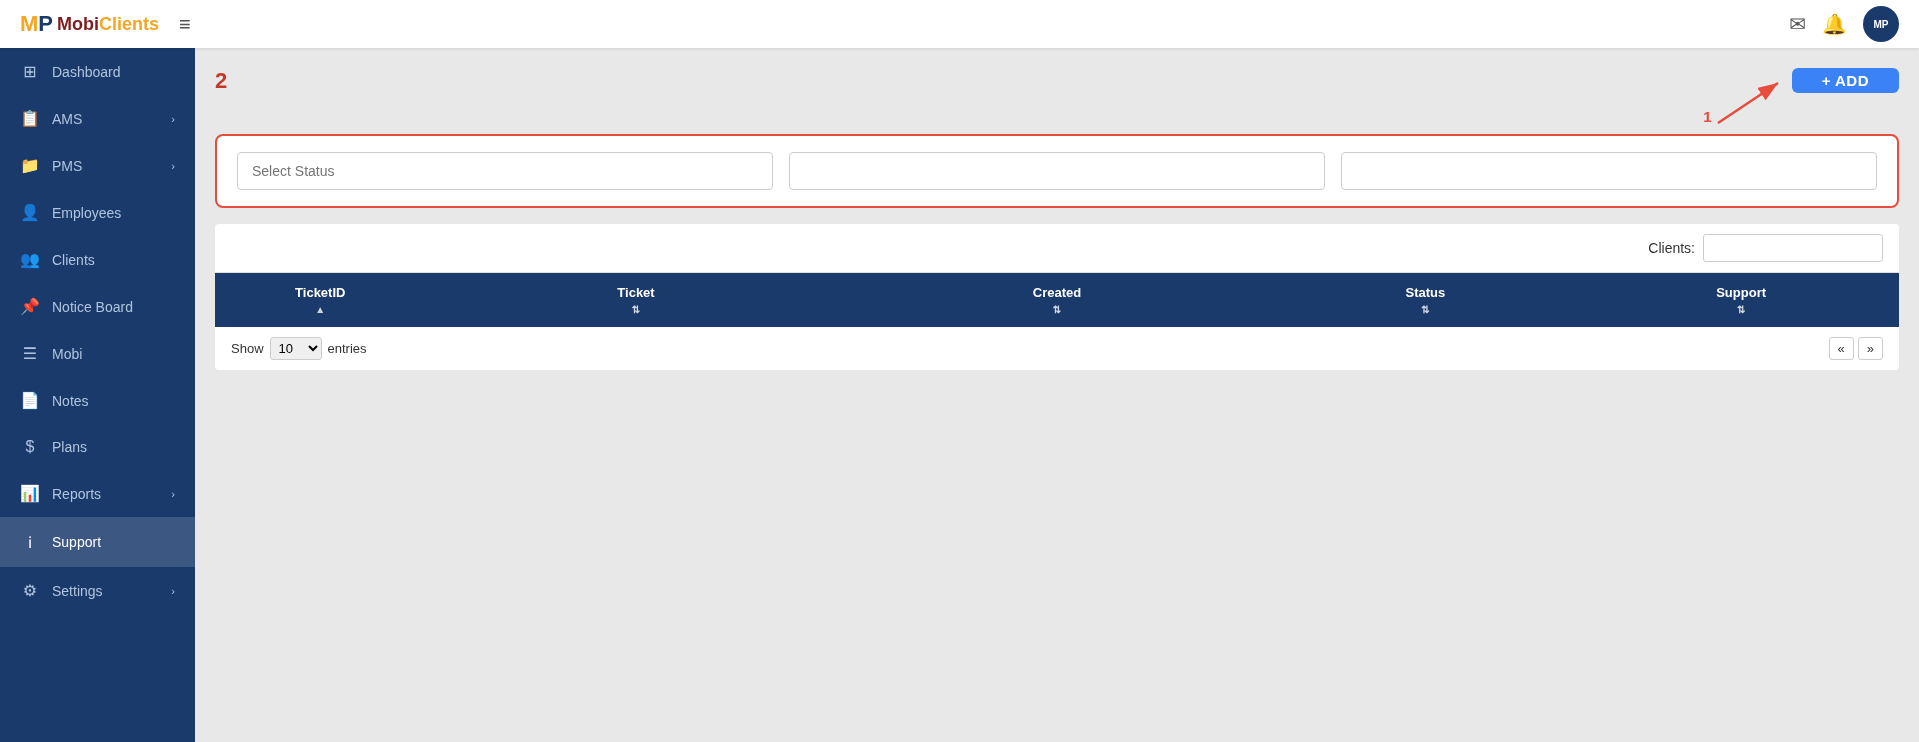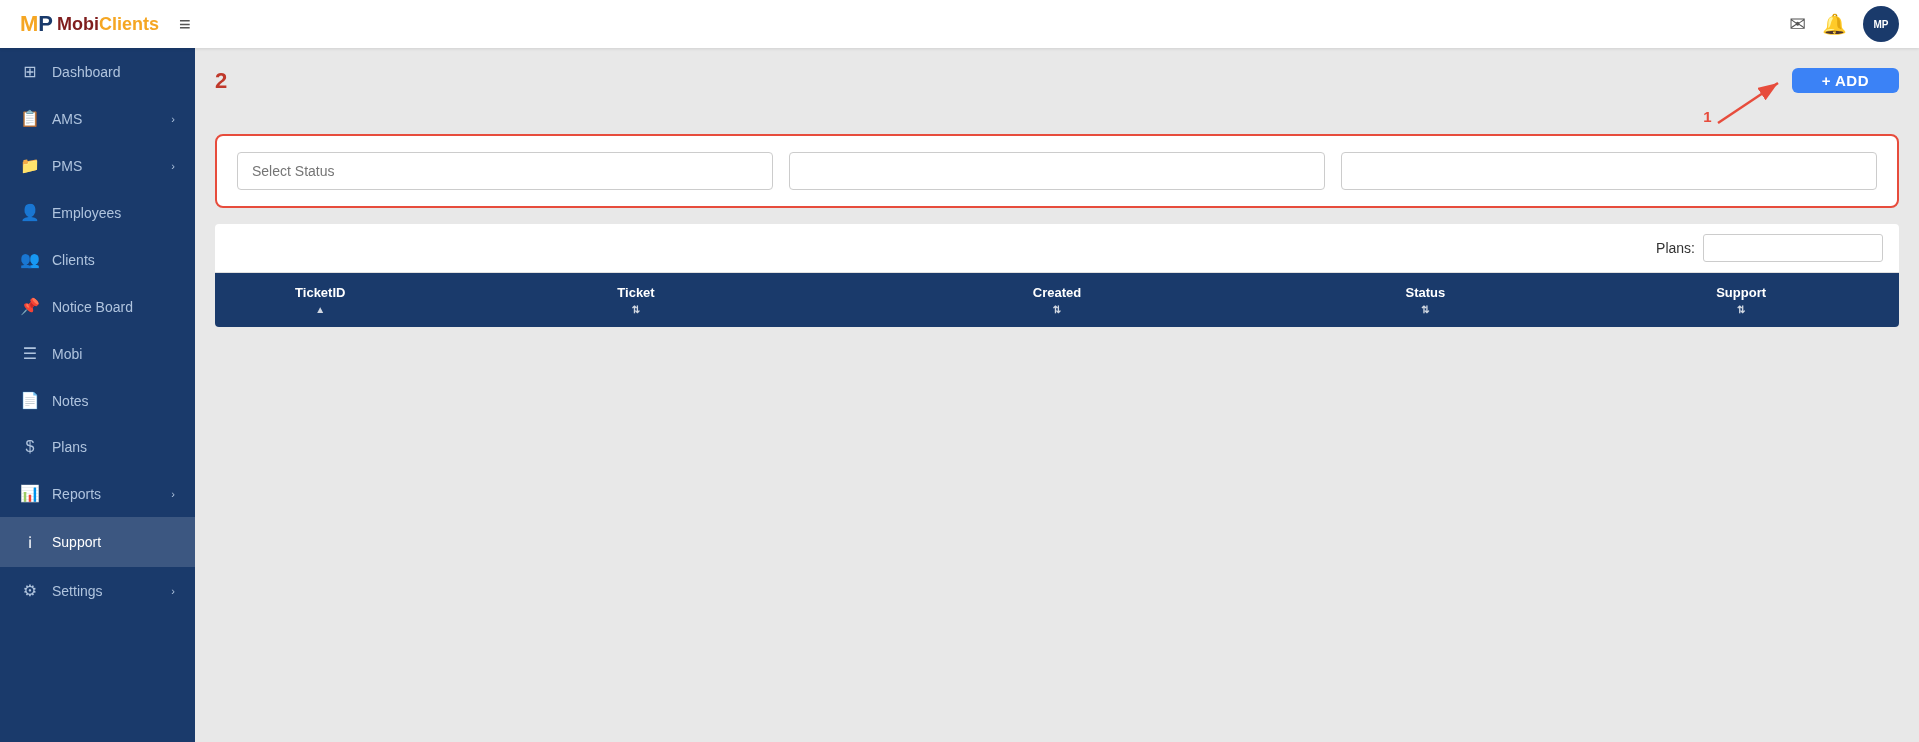--- a/index.html
+++ b/index.html
@@ -279,21 +279,21 @@
     <div class="filter-section">
       <div class="filter-box">
         <input class="filter-input" type="text" placeholder="Select Status" style="">
         <input class="filter-input" type="text" style="">
         <input class="filter-input" type="text" style="">
       </div>
     </div>
 
     <div class="table-section">
       <div class="table-toolbar">
-        <span class="search-label">Plans:</span>
+        <span class="search-label">Clients:</span>
         <input class="search-input" type="text" style="">
       </div>
       <div class="table-header">
         <div class="th">
           <span>TicketID</span>
           <span class="sort-icon">▲</span>
         </div>
         <div class="th">
           <span>Ticket</span>
           <span class="sort-icon">⇅</span>
@@ -304,16 +304,32 @@
         </div>
         <div class="th">
           <span>Status</span>
           <span class="sort-icon">⇅</span>
         </div>
         <div class="th">
           <span>Support</span>
           <span class="sort-icon">⇅</span>
         </div>
       </div>
+      <div class="table-footer">
+        <div class="entries-label">
+          <span>Show</span>
+          <select class="entries-select">
+            <option>10</option>
+            <option>25</option>
+            <option>50</option>
+            <option>100</option>
+          </select>
+          <span>entries</span>
+        </div>
+        <div class="pagination">
+          <button class="page-btn">«</button>
+          <button class="page-btn">»</button>
+        </div>
+      </div>
     </div>
 
   </div>
 </div>
 
 </body></html>

